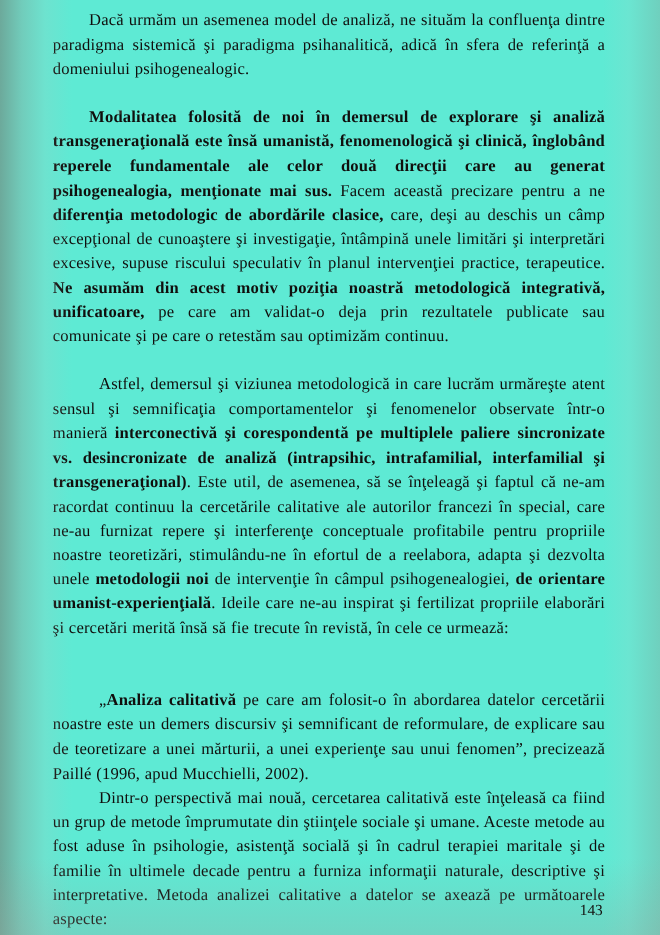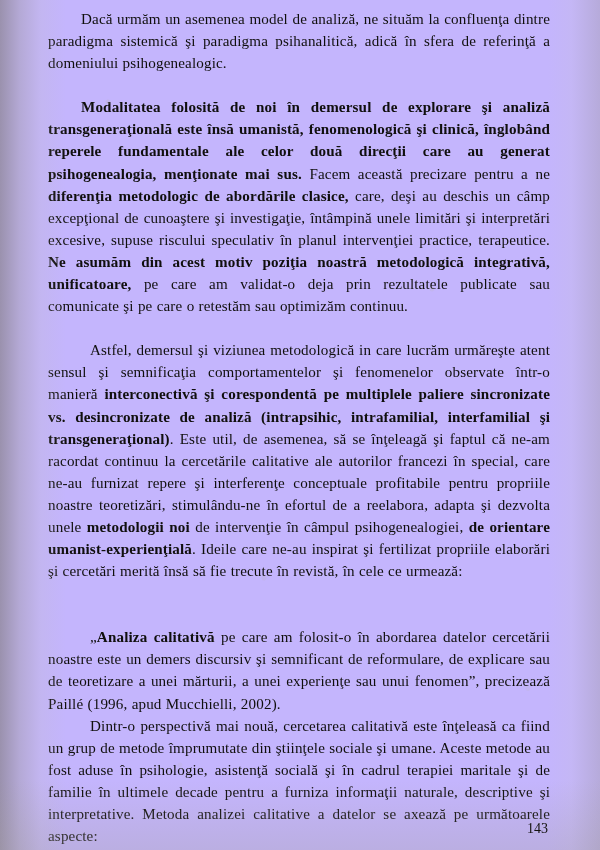--- a/index.html
+++ b/index.html
@@ -105,21 +105,21 @@
     bottom: 12px;
     font-size: 14px;
     line-height: 18px;
     color: #141310;
     z-index: 5;
   }
 </style>
 </head>
 <body>
 
-<div id="page" style="background: #c4b5fd; color: rgb(16, 15, 13);">
+<div id="page" style="background: #5eead4; color: rgb(16, 15, 13);">
 
   <div class="scan-speckle"></div>
 
   <div class="text-column">
 
     <p class="para indent"><span>Dacă urmăm un asemenea model de analiză, ne situăm la confluenţa dintre paradigma sistemică şi paradigma psihanalitică, adică în sfera de referinţă a domeniului psihogenealogic.</span></p>
 
     <p class="para indent gap-top"><b>Modalitatea folosită de noi în demersul de explorare şi analiză transgeneraţională este însă umanistă, fenomenologică şi clinică, înglobând reperele fundamentale ale celor două direcţii care au generat psihogenealogia, menţionate mai sus.</b><span> Facem această precizare pentru a ne </span><b>diferenţia metodologic de abordările clasice,</b><span> care, deşi au deschis un câmp excepţional de cunoaştere şi investigaţie, întâmpină unele limitări şi interpretări excesive, supuse riscului speculativ în planul intervenţiei practice, terapeutice. </span><b>Ne asumăm din acest motiv poziţia noastră metodologică integrativă, unificatoare,</b><span> pe care am validat-o deja prin rezultatele publicate sau comunicate şi pe care o retestăm sau optimizăm continuu.</span></p>
 
     <p class="para indent-wide gap-top"><span>Astfel, demersul şi viziunea metodologică in care lucrăm urmăreşte atent sensul şi semnificaţia comportamentelor şi fenomenelor observate într-o manieră </span><b>interconectivă şi corespondentă pe multiplele paliere sincronizate vs. desincronizate de analiză (intrapsihic, intrafamilial, interfamilial şi transgeneraţional)</b><span>. Este util, de asemenea, să se înţeleagă şi faptul că ne-am racordat continuu la cercetările calitative ale autorilor francezi în special, care ne-au furnizat repere şi interferenţe conceptuale profitabile pentru propriile noastre teoretizări, stimulându-ne în efortul de a reelabora, adapta şi dezvolta unele </span><b>metodologii noi</b><span> de intervenţie în câmpul psihogenealogiei, </span><b>de orientare umanist-experienţială</b><span>. Ideile care ne-au inspirat şi fertilizat propriile elaborări şi cercetări merită însă să fie trecute în revistă, în cele ce urmează:</span></p>

